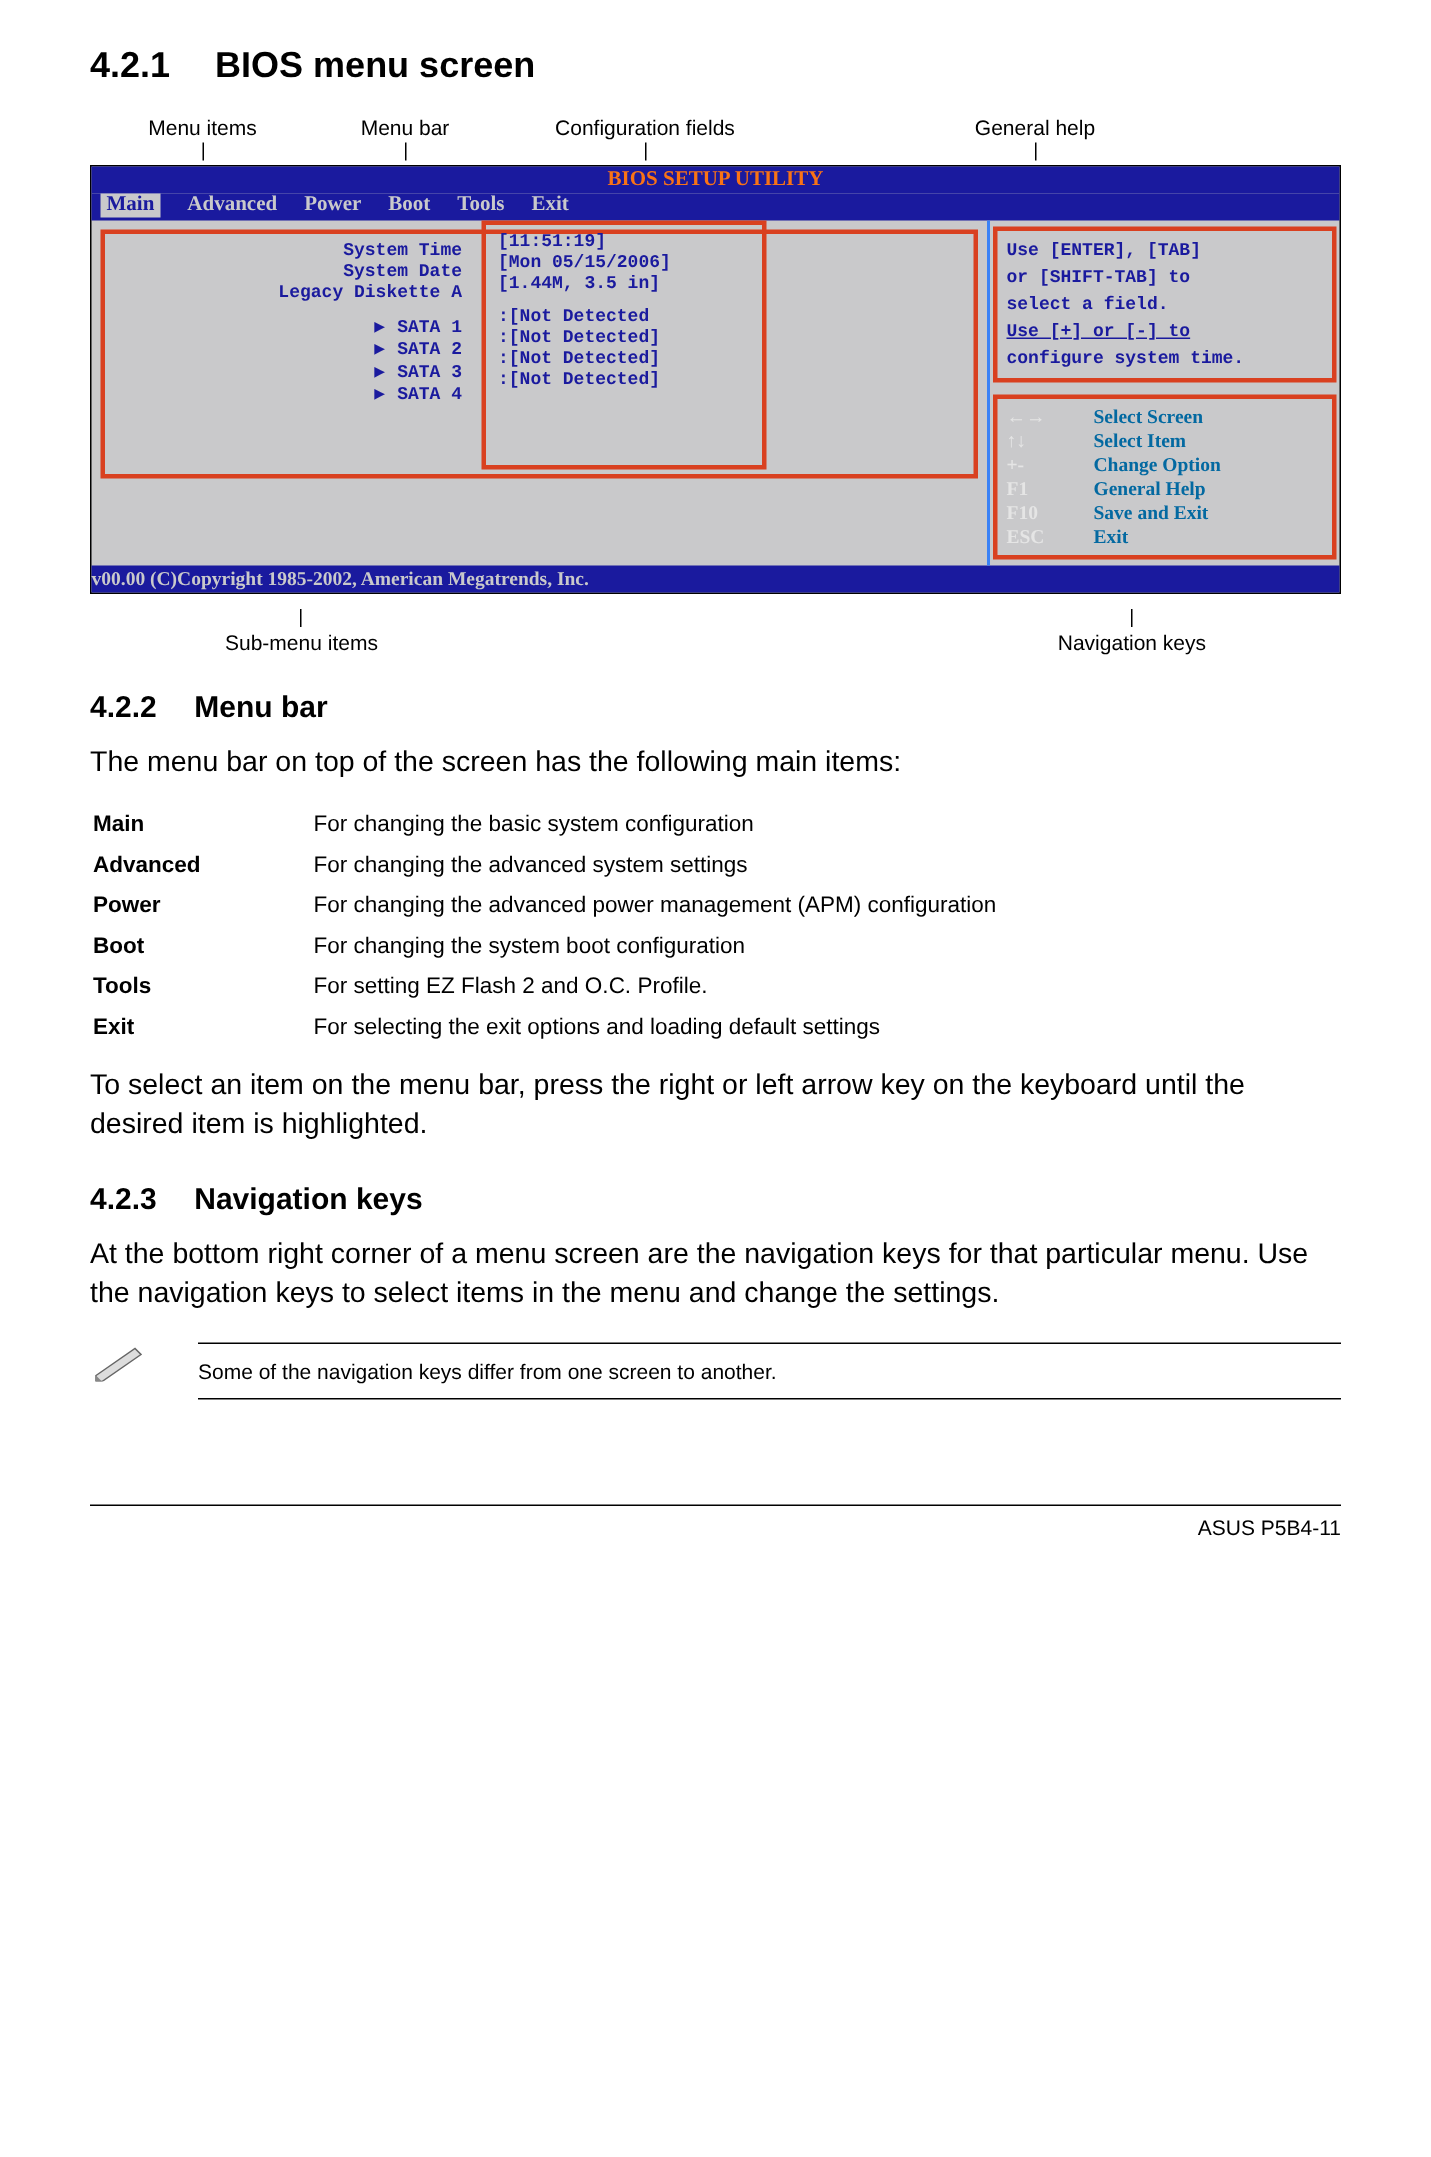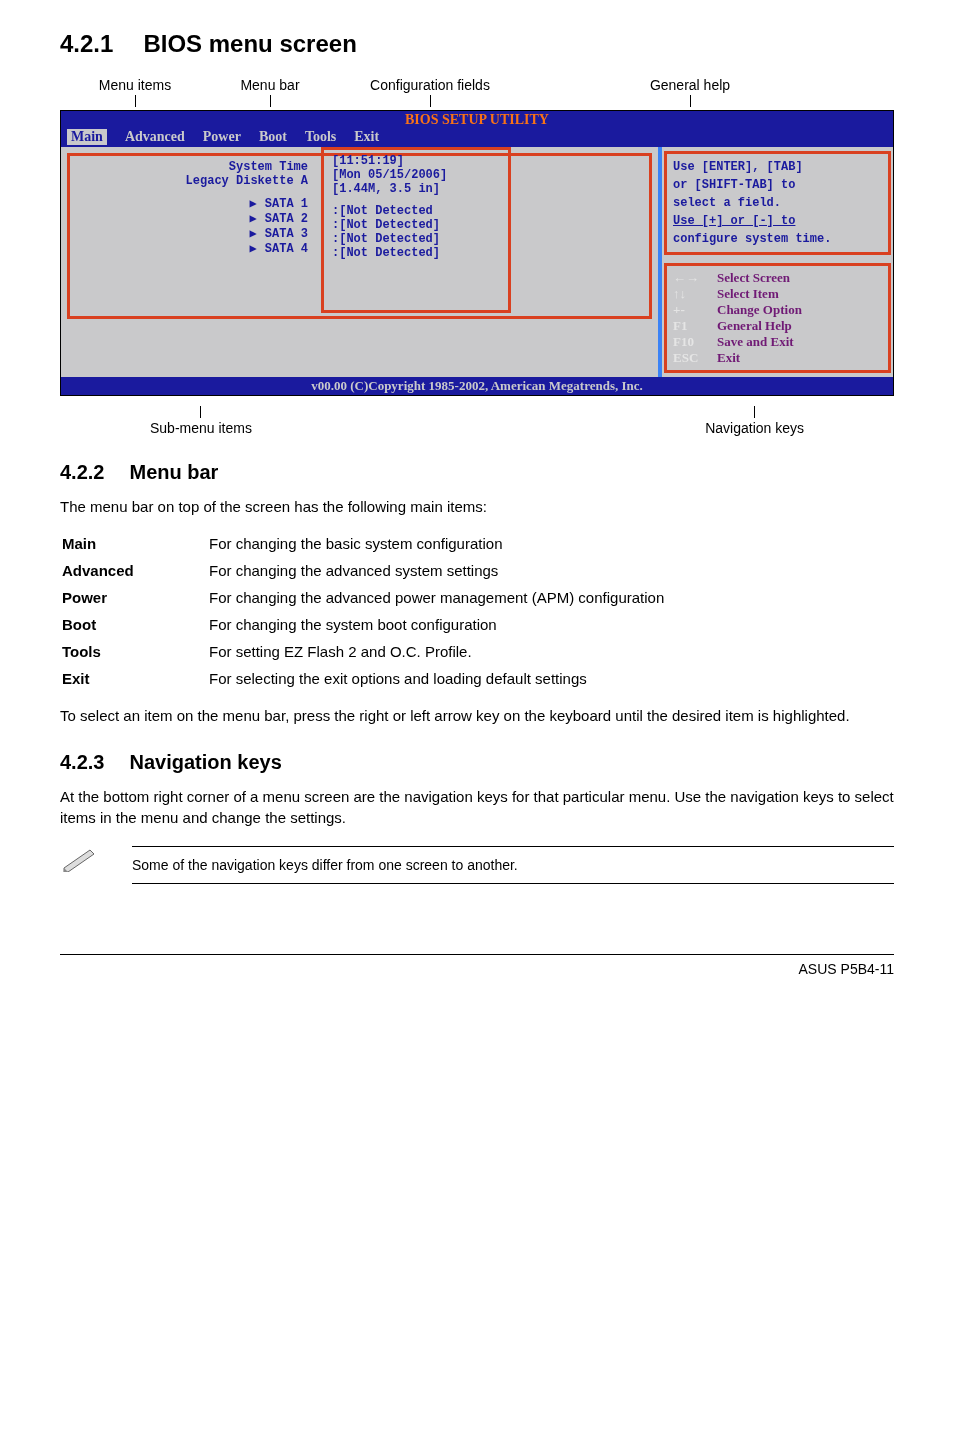--- a/index.html
+++ b/index.html
@@ -16,21 +16,21 @@
       margin-bottom: 20px;
     }
     .section-heading .num { margin-right: 30px; }
     .sub-heading {
       font-size: 20px;
       font-weight: bold;
       margin-top: 25px;
       margin-bottom: 12px;
     }
     .sub-heading .num { margin-right: 25px; }
-    .body-text { font-size: 15px; margin-bottom: 12px; line-height: 1.4; }
+    .body-text { font-size: 19px; margin-bottom: 12px; line-height: 1.4; }
     .labels-row {
       display: flex;
       font-size: 14px;
       margin-bottom: 4px;
       align-items: center;
       height: 28px;
     }
     .label-item { position: relative; text-align: center; }
     .label-line {
       width: 1px;
@@ -64,21 +64,21 @@
     .bios-tab { color: #c9c9cb; font-weight: bold; }
     .bios-tab.active { background: #c9c9cb; color: #1a1a9e; padding: 0 4px; }
     .bios-body { display: flex; min-height: 230px; }
     .bios-left {
       flex: 1;
       padding: 6px;
       position: relative;
     }
     .bios-right {
       width: 235px;
-      border-left: 4px solid #3b82f6;
+      border-left: 2px solid #3b82f6;
       padding: 4px 2px;
       display: flex;
       flex-direction: column;
     }
     .hint-box {
       border: 3px solid #d94020;
       padding: 4px 6px;
       color: #1a1a9e;
       font-weight: bold;
       font-size: 12px;
@@ -88,35 +88,34 @@
       border: 3px solid #d94020;
       padding: 4px 6px;
       margin-top: auto;
       color: #e5e5e5;
       font-family: serif;
       font-size: 13px;
       font-weight: bold;
     }
     .nav-row { display: flex; }
     .nav-key { width: 44px; color: #e5e5e5; }
-    .nav-desc { color: #701a75; }
+    .nav-desc { color: #0369a1; margin-left: 14px; }
     .field-box {
       border: 3px solid #d94020;
       padding: 4px 8px;
       color: #1a1a9e;
       font-weight: bold;
       font-size: 12px;
     }
     .field-row { display: flex; text-align: right; }
     .field-label { width: 230px; }
     .field-triangle { color: #1a1a9e; margin-right: 8px; }
     .bios-footer {
       background: #1a1a9e;
       color: #c9c9cb;
-      text-align: center;
       font-family: serif;
       font-size: 13px;
       padding: 1px 0;
       font-weight: bold;
     }
     .under-labels {
       display: flex;
       justify-content: space-between;
       font-size: 14px;
       margin-top: 10px;
@@ -194,20 +193,23 @@
     <span class="bios-tab">Power</span>
     <span class="bios-tab">Boot</span>
     <span class="bios-tab">Tools</span>
     <span class="bios-tab">Exit</span>
   </div>
   <div class="bios-body">
     <div class="bios-left">
       <div class="field-box" style="position:absolute; left:6px; top:6px; height:166px; width:calc(100% - 12px);">
         <div class="field-row">
           <span class="field-label">System Time</span>
+        </div>
+        <div class="field-row">
+          <span class="field-label">System Date</span>
         </div>
         <div class="field-row">
           <span class="field-label">Legacy Diskette A</span>
         </div>
         <div style="height:8px;"></div>
         <div class="field-row">
           <span class="field-label"><span class="field-triangle">▶</span><span>SATA 1</span></span>
         </div>
         <div class="field-row">
           <span class="field-label"><span class="field-triangle">▶</span><span>SATA 2</span></span>

